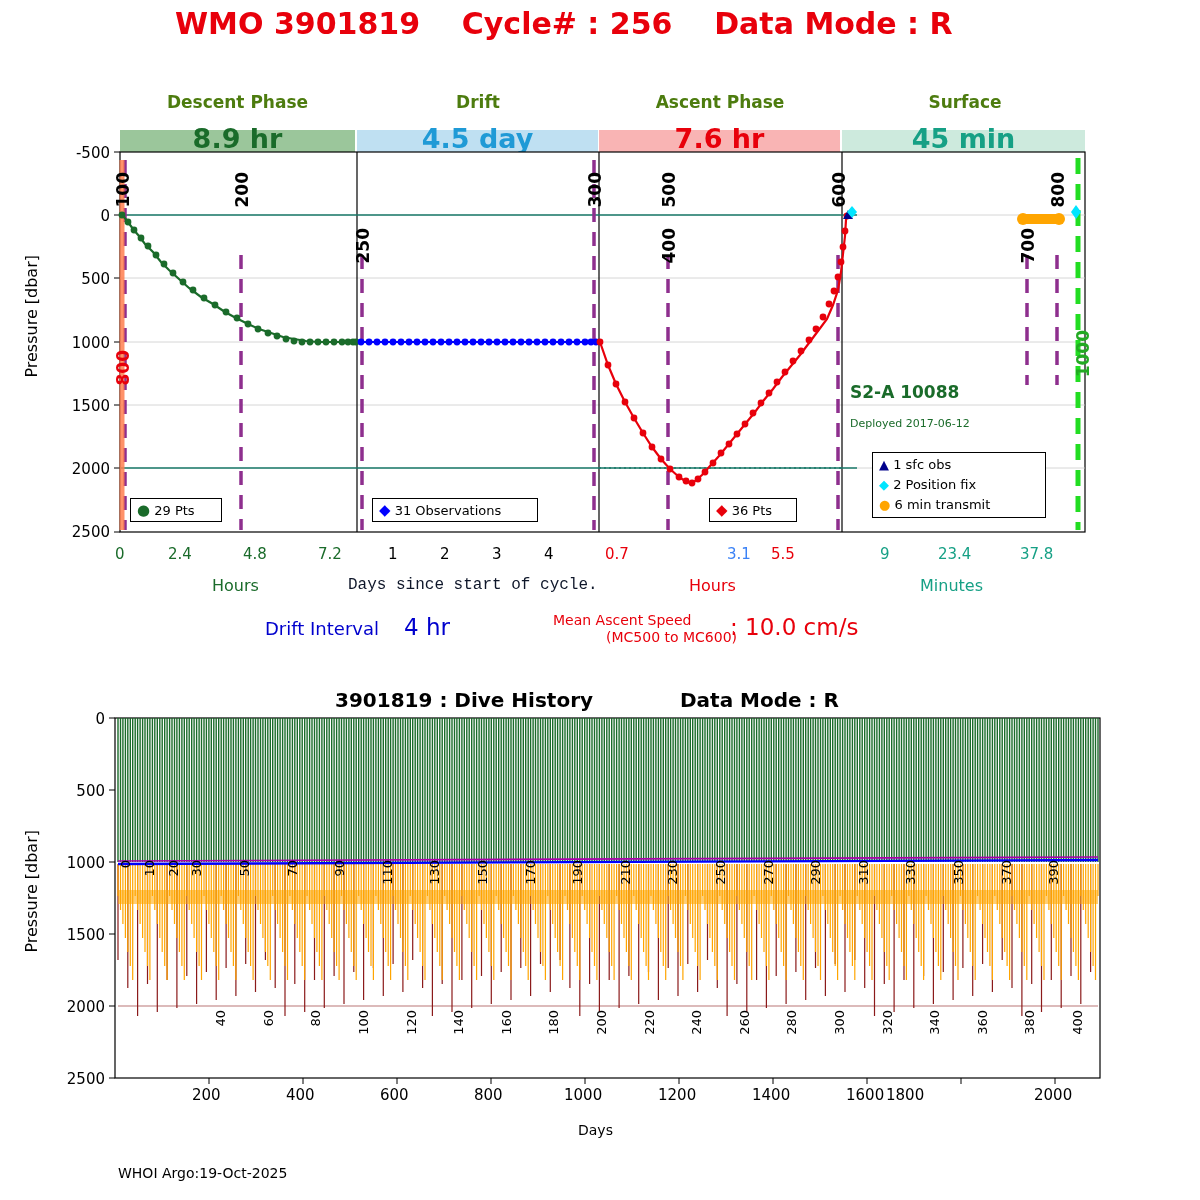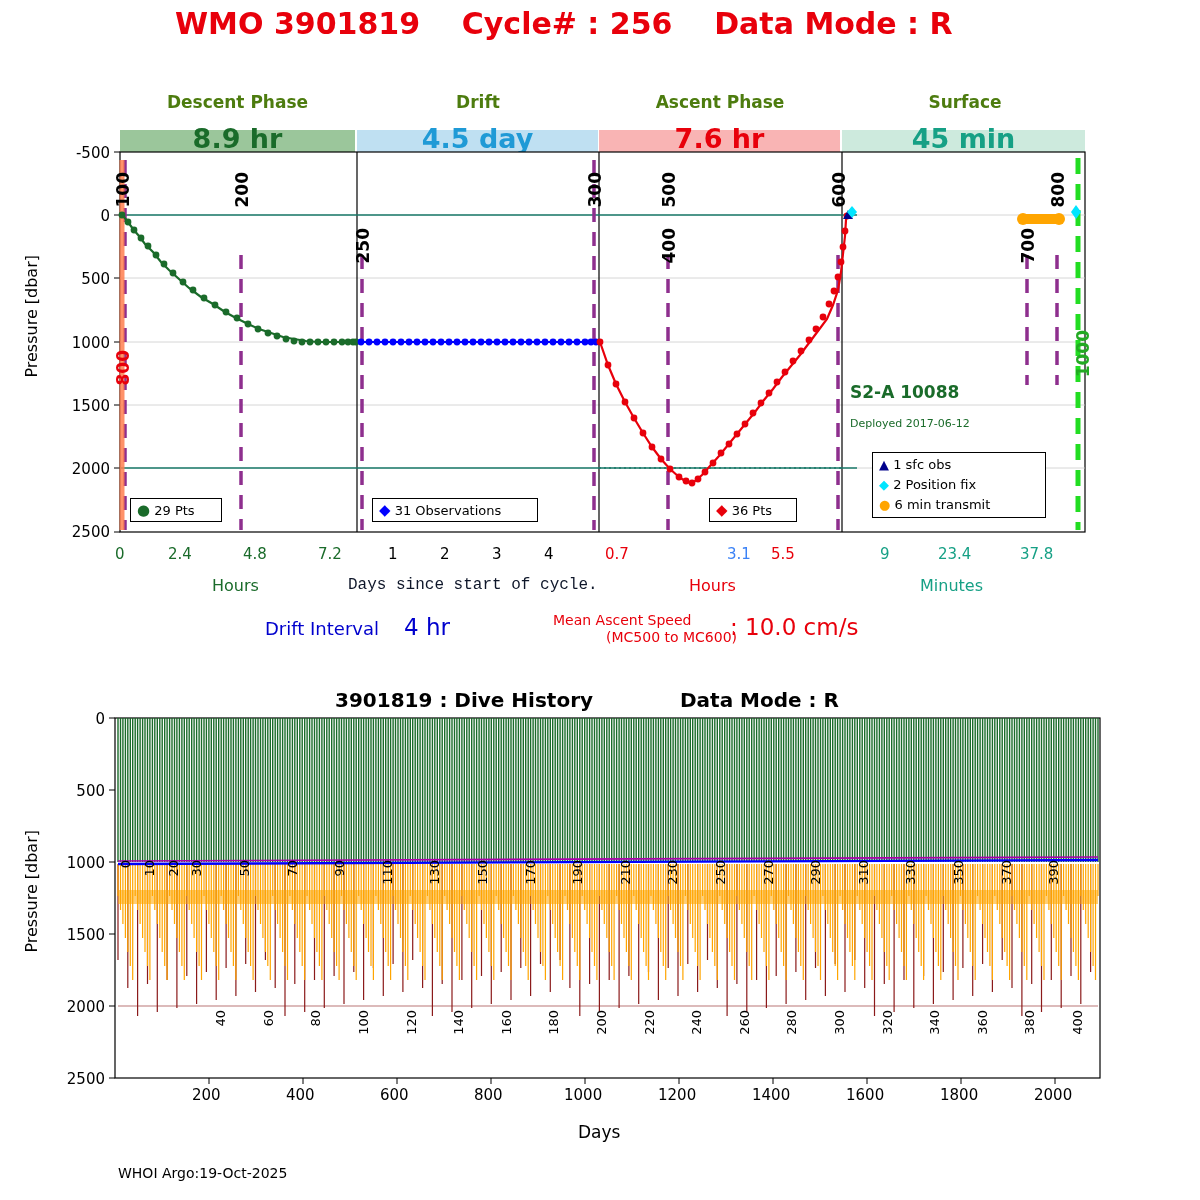--- a/index.html
+++ b/index.html
@@ -1232,31 +1232,31 @@
   <line x1="118" y1="204" x2="1098" y2="200" stroke="#0000ff" stroke-width="2.4"></line>
   <line x1="118" y1="201" x2="1098" y2="197" stroke="#aa00aa" stroke-width="1.6"></line>
   <rect x="118" y="230" width="980" height="14" fill="#ffa500" opacity="0.55"></rect>
   <line x1="118" y1="346" x2="1098" y2="346" stroke="#8b1a1a" stroke-width="1.2" opacity="0.6"></line>
 </svg>
 </div>
 
 <div class="abs" style="left:22px;top:830px;">
   <div class="vlab" style="font-weight:normal;font-size:16px;">Pressure [dbar]</div>
 </div>
-<div class="abs axlabel" style="left:578px;top:1122px;font-size:17px;">Days</div>
+<div class="abs axlabel" style="left:578px;top:1122px;font-size:14px;">Days</div>
 
 <div class="abs tick" style="left:192px;top:1086px;">200</div>
 <div class="abs tick" style="left:286px;top:1086px;">400</div>
 <div class="abs tick" style="left:380px;top:1086px;">600</div>
 <div class="abs tick" style="left:474px;top:1086px;">800</div>
 <div class="abs tick" style="left:564px;top:1086px;">1000</div>
 <div class="abs tick" style="left:658px;top:1086px;">1200</div>
 <div class="abs tick" style="left:752px;top:1086px;">1400</div>
 <div class="abs tick" style="left:846px;top:1086px;">1600</div>
-<div class="abs tick" style="left:940px;top:1086px;">1800</div>
+<div class="abs tick" style="left:886px;top:1086px;">1800</div>
 <div class="abs tick" style="left:1034px;top:1086px;">2000</div>
 
 <div id="cycle-upper-labels">
     <div class="abs vlab" style="left: 118px; top: 860px; font-size: 13px; font-weight: normal; color: rgb(0, 0, 0);">0</div>
     <div class="abs vlab" style="left: 141.8px; top: 860px; font-size: 13px; font-weight: normal; color: rgb(0, 0, 0);">10</div>
     <div class="abs vlab" style="left: 165.6px; top: 860px; font-size: 13px; font-weight: normal; color: rgb(0, 0, 0);">20</div>
     <div class="abs vlab" style="left: 189.4px; top: 860px; font-size: 13px; font-weight: normal; color: rgb(0, 0, 0);">30</div>
     <div class="abs vlab" style="left: 237px; top: 860px; font-size: 13px; font-weight: normal; color: rgb(0, 0, 0);">50</div>
     <div class="abs vlab" style="left: 284.6px; top: 860px; font-size: 13px; font-weight: normal; color: rgb(0, 0, 0);">70</div>
     <div class="abs vlab" style="left: 332.2px; top: 860px; font-size: 13px; font-weight: normal; color: rgb(0, 0, 0);">90</div>

